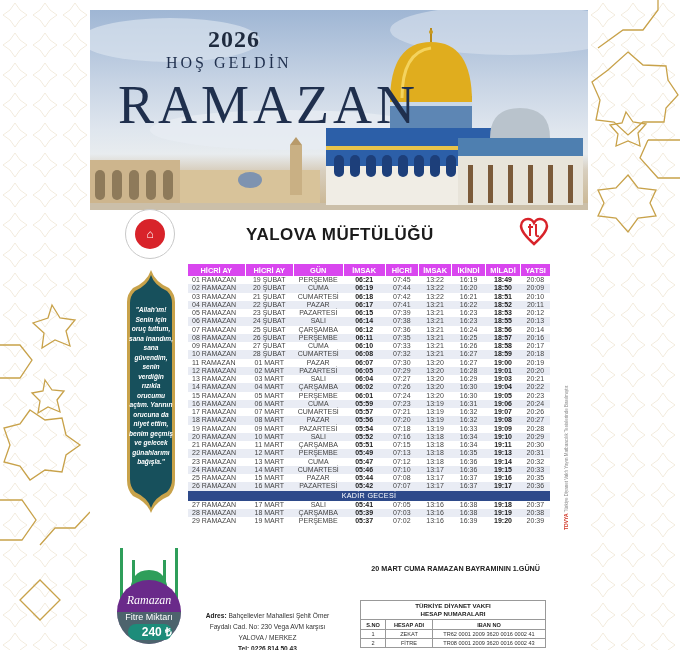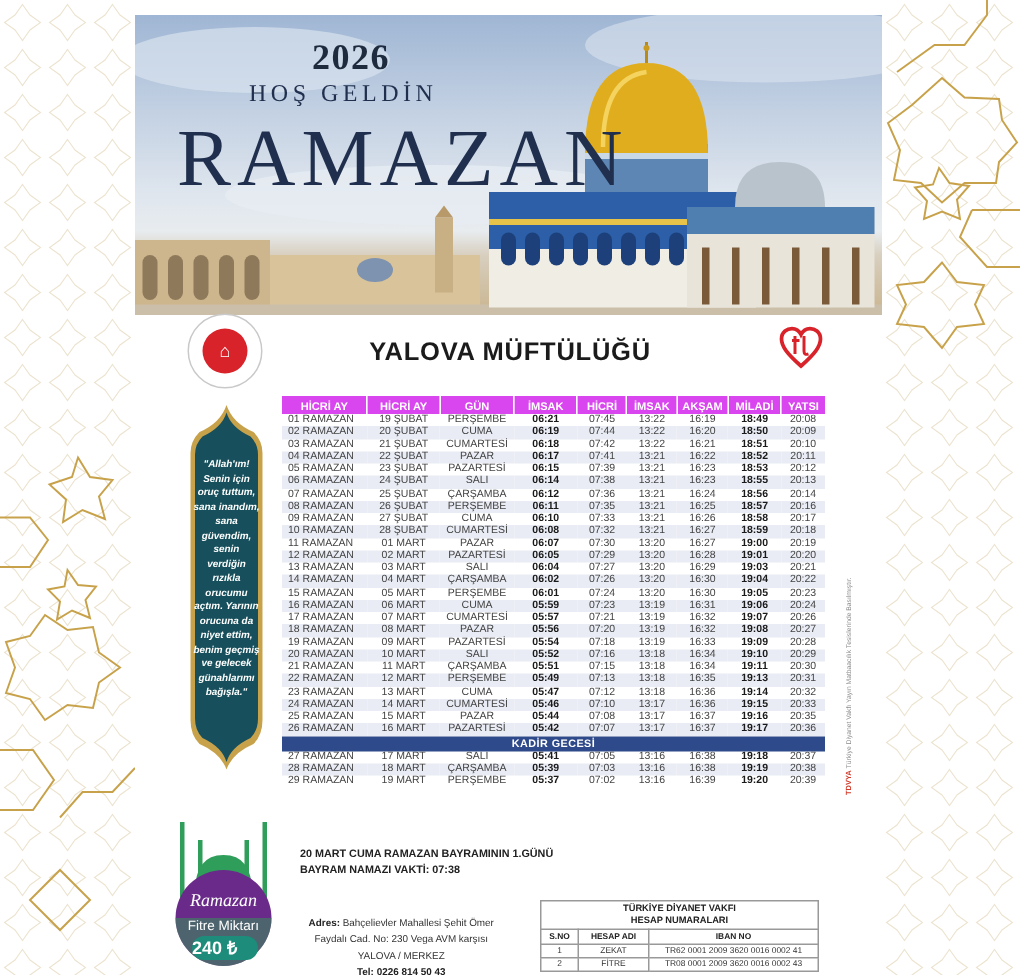--- a/index.html
+++ b/index.html
@@ -21,30 +21,30 @@
   .logo-left .inner{width:30px;height:30px;border-radius:50%;background:#d8232a;color:#fff;font-size:12px;font-weight:bold;display:flex;align-items:center;justify-content:center;}
   .logo-right{position:absolute;left:519px;top:216px;width:30px;height:30px;}
   
   .tbl{position:absolute;left:188px;top:264px;width:362px;border-collapse:collapse;font-size:7px;}
   .tbl th{background:#d946ef;color:#fff;font-weight:bold;height:12px;padding:0;border-right:1px solid #fff;font-size:7.4px;}
   .tbl th:last-child{border-right:none;}
   .tbl td{height:8.25px;padding:0;text-align:center;color:#444;line-height:8px;white-space:nowrap;}
   .tbl td.l{text-align:left;padding-left:4px;}
   .tbl tr.alt td{background:#e9ecf4;}
   .tbl td.b{font-weight:bold;color:#1a1a1a;}
-  .tbl tr.kadir td{background:#2e4a8a;color:#fff;font-weight:bold;height:10px;font-size:7.2px;letter-spacing:0.3px;}
-  .bayram{position:absolute;left:200px;top:563px;width:340px;text-align:left;font-size:7.2px;font-weight:bold;color:#222;line-height:11px;}
+  .tbl tr.kadir td{background:#2e4a8a;color:#fff;font-weight:normal;height:10px;font-size:7.2px;letter-spacing:0.3px;}
+  .bayram{position:absolute;left:200px;top:563px;width:340px;text-align:right;font-size:7.2px;font-weight:bold;color:#222;line-height:11px;}
   
   .dua{position:absolute;left:125px;top:268px;width:52px;height:247px;}
   .dua .text{position:absolute;left:4px;top:37px;width:44px;text-align:center;color:#fff;font-size:6.6px;font-style:italic;font-weight:bold;line-height:9.5px;}
   
   .fitre{position:absolute;left:110px;top:540px;width:78px;height:105px;}
   .fitre .ram{position:absolute;left:4px;top:53px;width:70px;text-align:center;font-family:"Liberation Serif",serif;font-style:italic;font-size:12px;color:#fff;}
   .fitre .lbl{position:absolute;left:0;top:72px;width:78px;text-align:center;font-size:9px;font-weight:normal;color:#fff;}
-  .fitre .amt{position:absolute;left:18px;top:84px;width:44px;height:16px;border-radius:8px;background:#1d8c7a;text-align:left;font-size:12px;font-weight:bold;color:#fff;line-height:16px;}
+  .fitre .amt{position:absolute;left:18px;top:84px;width:44px;height:16px;border-radius:8px;background:#1d8c7a;text-align:right;font-size:12px;font-weight:bold;color:#fff;line-height:16px;}
   
   .addr{position:absolute;left:195px;top:610px;width:145px;text-align:center;font-size:6.6px;color:#333;line-height:11px;}
   .addr b{color:#222;}
   
   .bank{position:absolute;left:360px;top:600px;width:186px;border-collapse:collapse;font-size:5.6px;}
   .bank td,.bank th{border:1px solid #999;padding:0;text-align:center;height:8px;color:#333;}
   .bank .cap th{font-weight:bold;font-size:6.2px;line-height:8px;height:18px;color:#222;}
   .bank .hd th{font-weight:bold;color:#222;height:9px;}
   
   .credit{position:absolute;left:563px;top:530px;transform-origin:left top;transform:rotate(-90deg);font-size:4.5px;color:#8a8a8a;white-space:nowrap;}
@@ -171,21 +171,21 @@
 
   <table class="tbl">
     <thead>
       <tr>
         <th style="width:58px">HİCRİ AY</th>
         <th style="width:50px">HİCRİ AY</th>
         <th style="width:50px">GÜN</th>
         <th style="width:44px">İMSAK</th>
         <th style="width:34px">HİCRİ</th>
         <th style="width:34px">İMSAK</th>
-        <th style="width:34px">AKŞAM</th>
+        <th style="width:34px">İKİNDİ</th>
         <th style="width:36px">MİLADİ</th>
         <th style="width:30px">YATSI</th>
       </tr>
     </thead>
     <tbody id="tbody-main">
         <tr>
           <td class="l">01 RAMAZAN</td>
           <td>19 ŞUBAT</td>
           <td>PERŞEMBE</td>
           <td class="b">06:21</td>
@@ -504,21 +504,20 @@
           <td>13:16</td>
           <td>16:39</td>
           <td class="b">19:20</td>
           <td>20:39</td>
         </tr>
       </tbody>
   </table>
 
   <div class="bayram">
     <div>20 MART CUMA RAMAZAN BAYRAMININ 1.GÜNÜ</div>
-    <div>BAYRAM NAMAZI VAKTİ: 07:38</div>
   </div>
 
   <div class="fitre">
     <svg width="78" height="105" viewBox="0 0 78 105" style="position:absolute;left:0;top:0">
       <g fill="#2f9e5a">
         <rect x="10" y="8" width="3" height="52"></rect>
           <rect x="65" y="8" width="3" height="52"></rect>
         <rect x="22" y="20" width="3" height="40"></rect>
           <rect x="53" y="20" width="3" height="40"></rect>
         <path d="M20 55 Q20 30 39 30 Q58 30 58 55 Z"></path>

